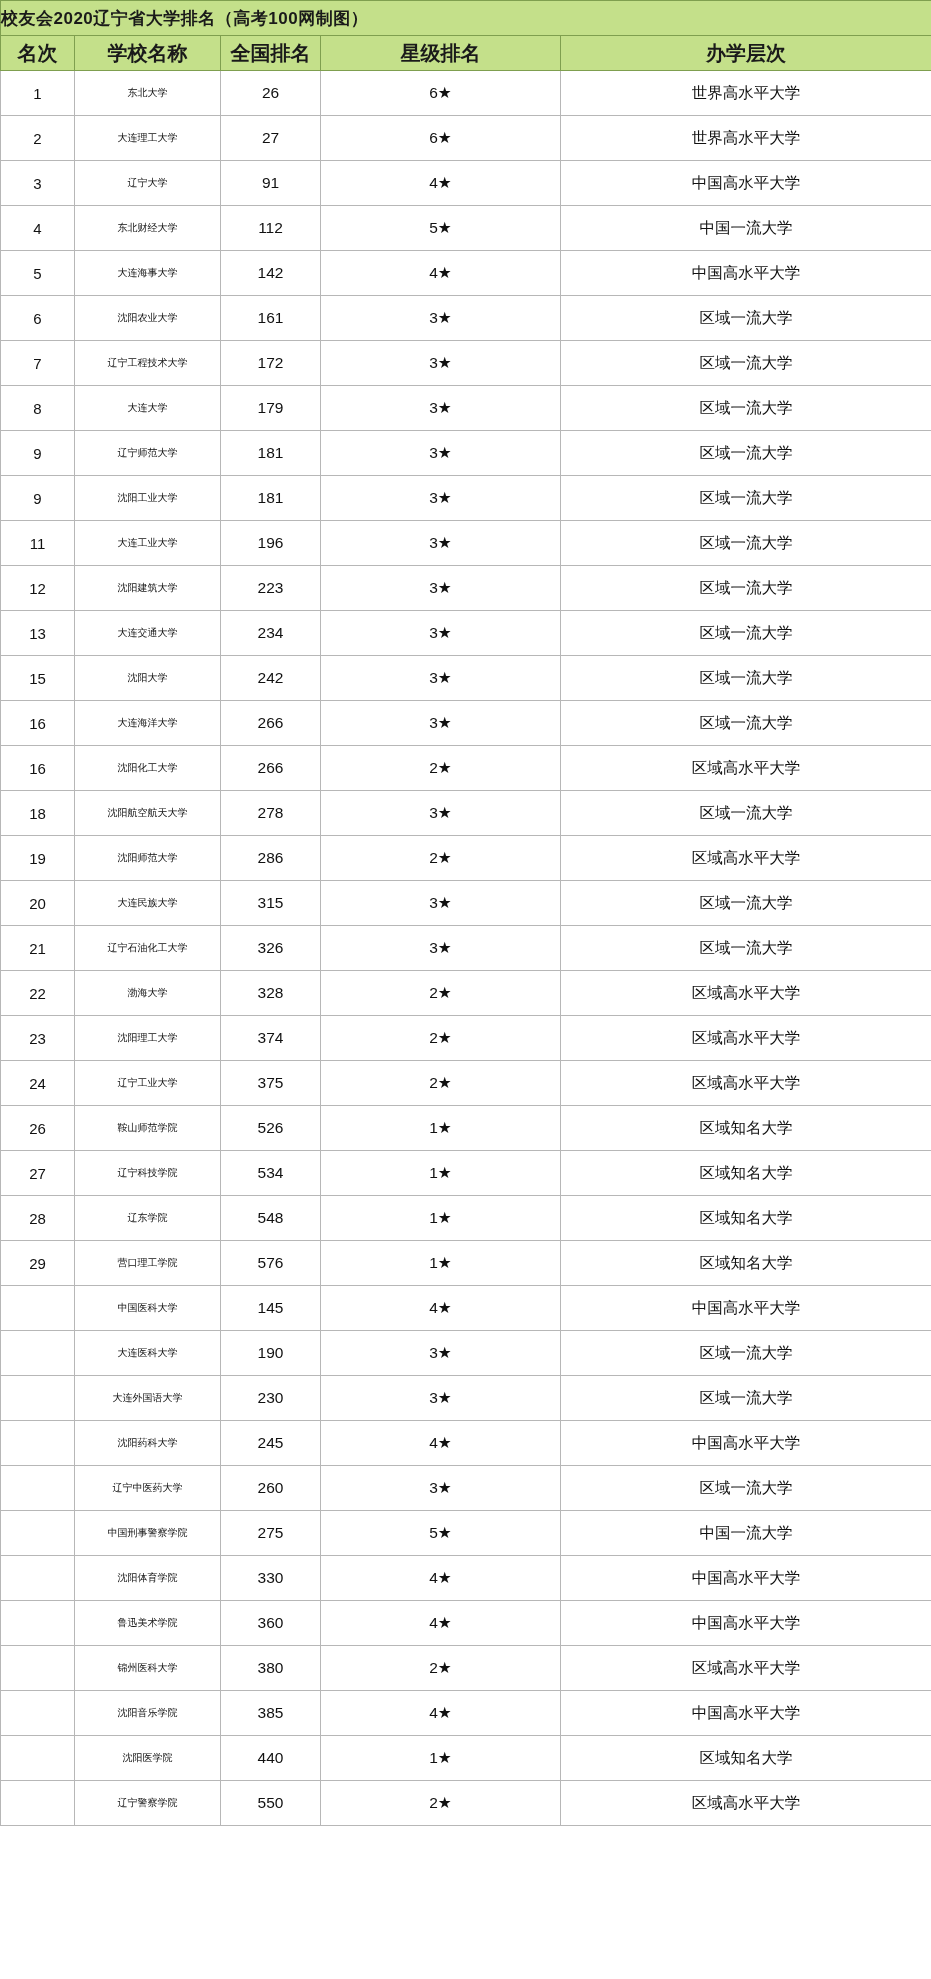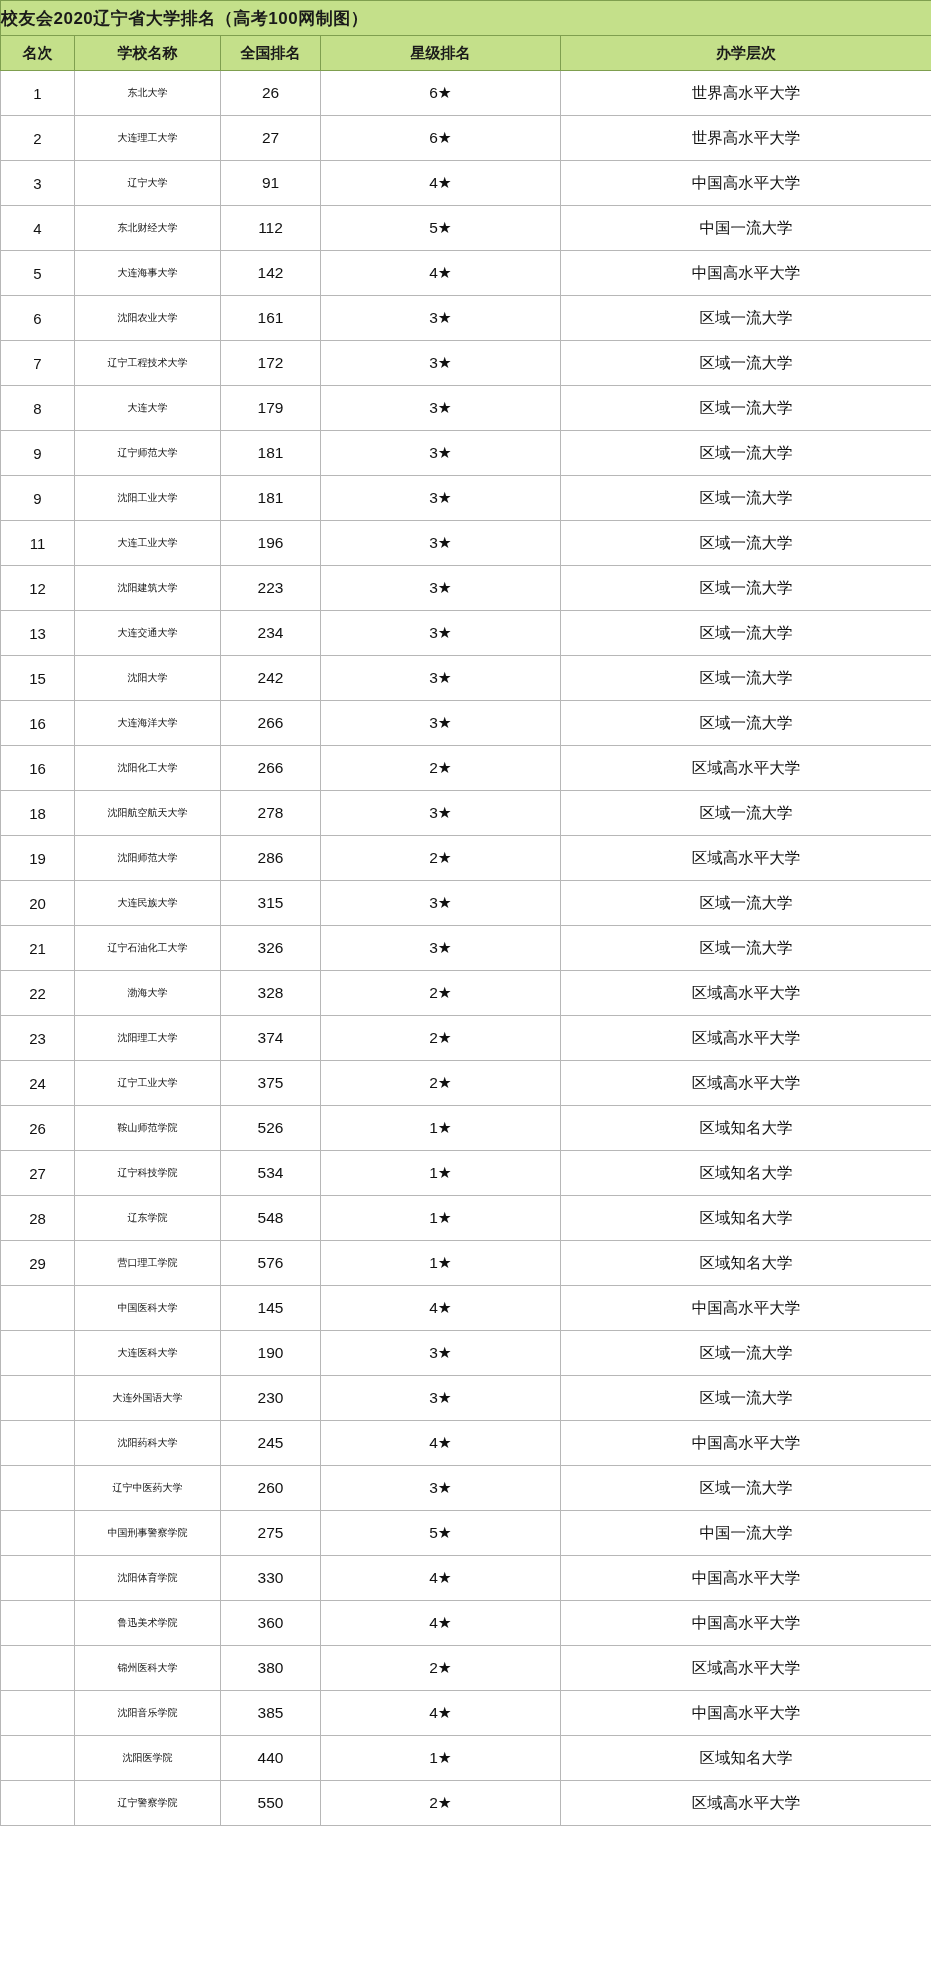--- a/index.html
+++ b/index.html
@@ -38,21 +38,21 @@
     font-weight: bold;
     color: #1a1a1a;
     height: 34px;
     padding: 0;
     letter-spacing: 0.5px;
   }
   .head-row td {
     background: #c4e08a;
     border: 1px solid #7f9f4f;
     text-align: center;
-    font-size: 15px;
+    font-size: 20px;
     font-weight: bold;
     color: #1a1a1a;
     height: 34px;
     padding: 0;
   }
   .data-row td {
     border: 1px solid #b7b7b7;
     text-align: center;
     font-size: 15.5px;
     color: #111111;

